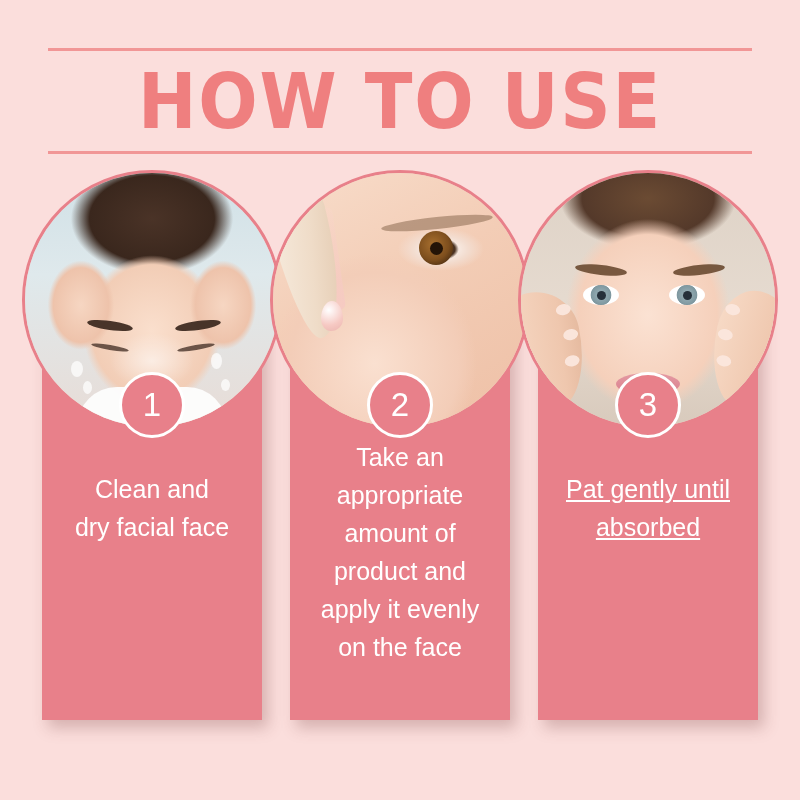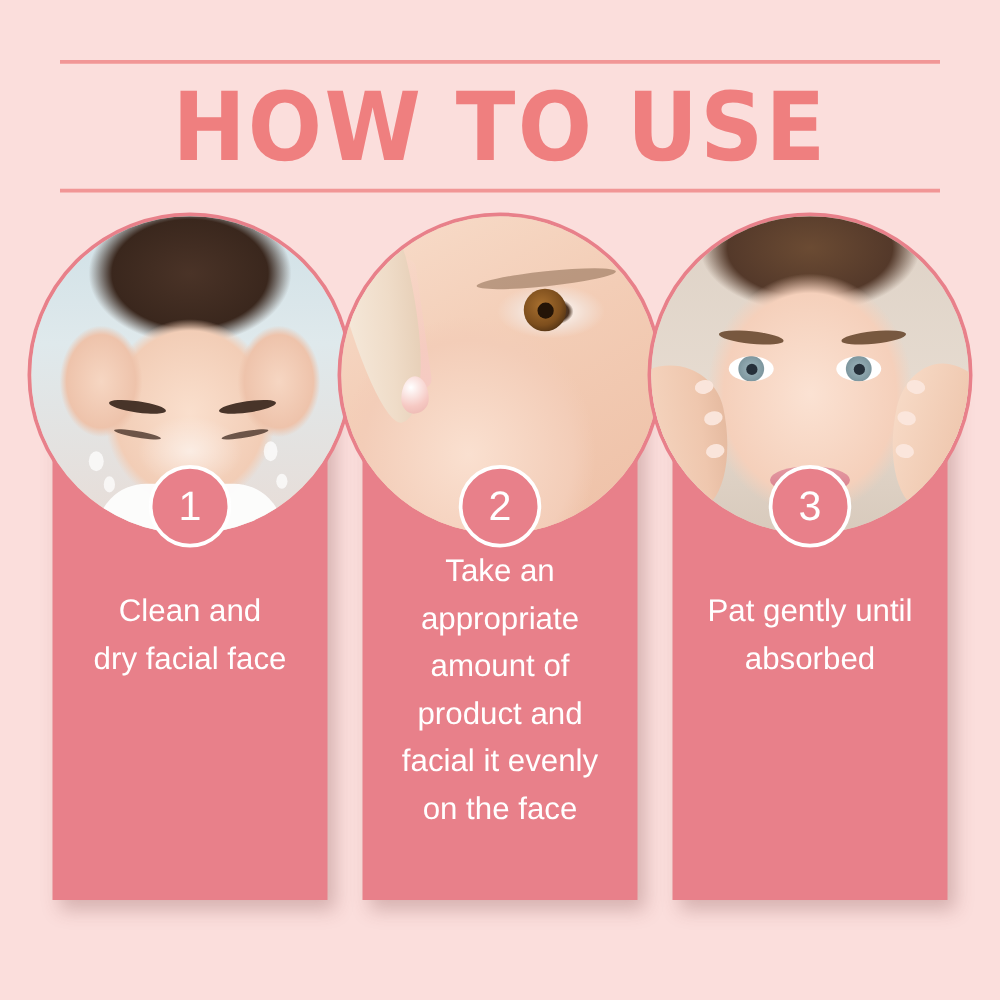--- a/index.html
+++ b/index.html
@@ -277,21 +277,21 @@
     width: 208px;
     text-align: center;
     color: #ffffff;
     font-size: 25px;
     line-height: 38px;
     font-family: "Liberation Sans", sans-serif;
     white-space: pre-line;
   }
   .cap-1 { top: 300px; }
   .cap-2 { top: 268px; }
-  .cap-3 { top: 300px; }
+  .cap-3 { top: 300px; text-decoration: underline; }
 </style>
 </head>
 <body>
 
 <div class="title-block">
   <div class="rule"></div>
   <div class="title">HOW TO USE</div>
   <div class="rule"></div>
 </div>
 
@@ -333,21 +333,21 @@
         <div class="dropper"></div>
         <div class="serum"></div>
       </div>
     </div>
 
     <div class="badge">2</div>
     <div class="caption cap-2">Take an
 appropriate
 amount of
 product and
-facial it evenly
+apply it evenly
 on the face</div>
   </div>
 
   <div class="step step-3">
     <div class="card"></div>
 
     <div class="photo">
       <div class="photo-inner scene-pat">
         <div class="brow3 l"></div>
         <div class="brow3 r"></div>

